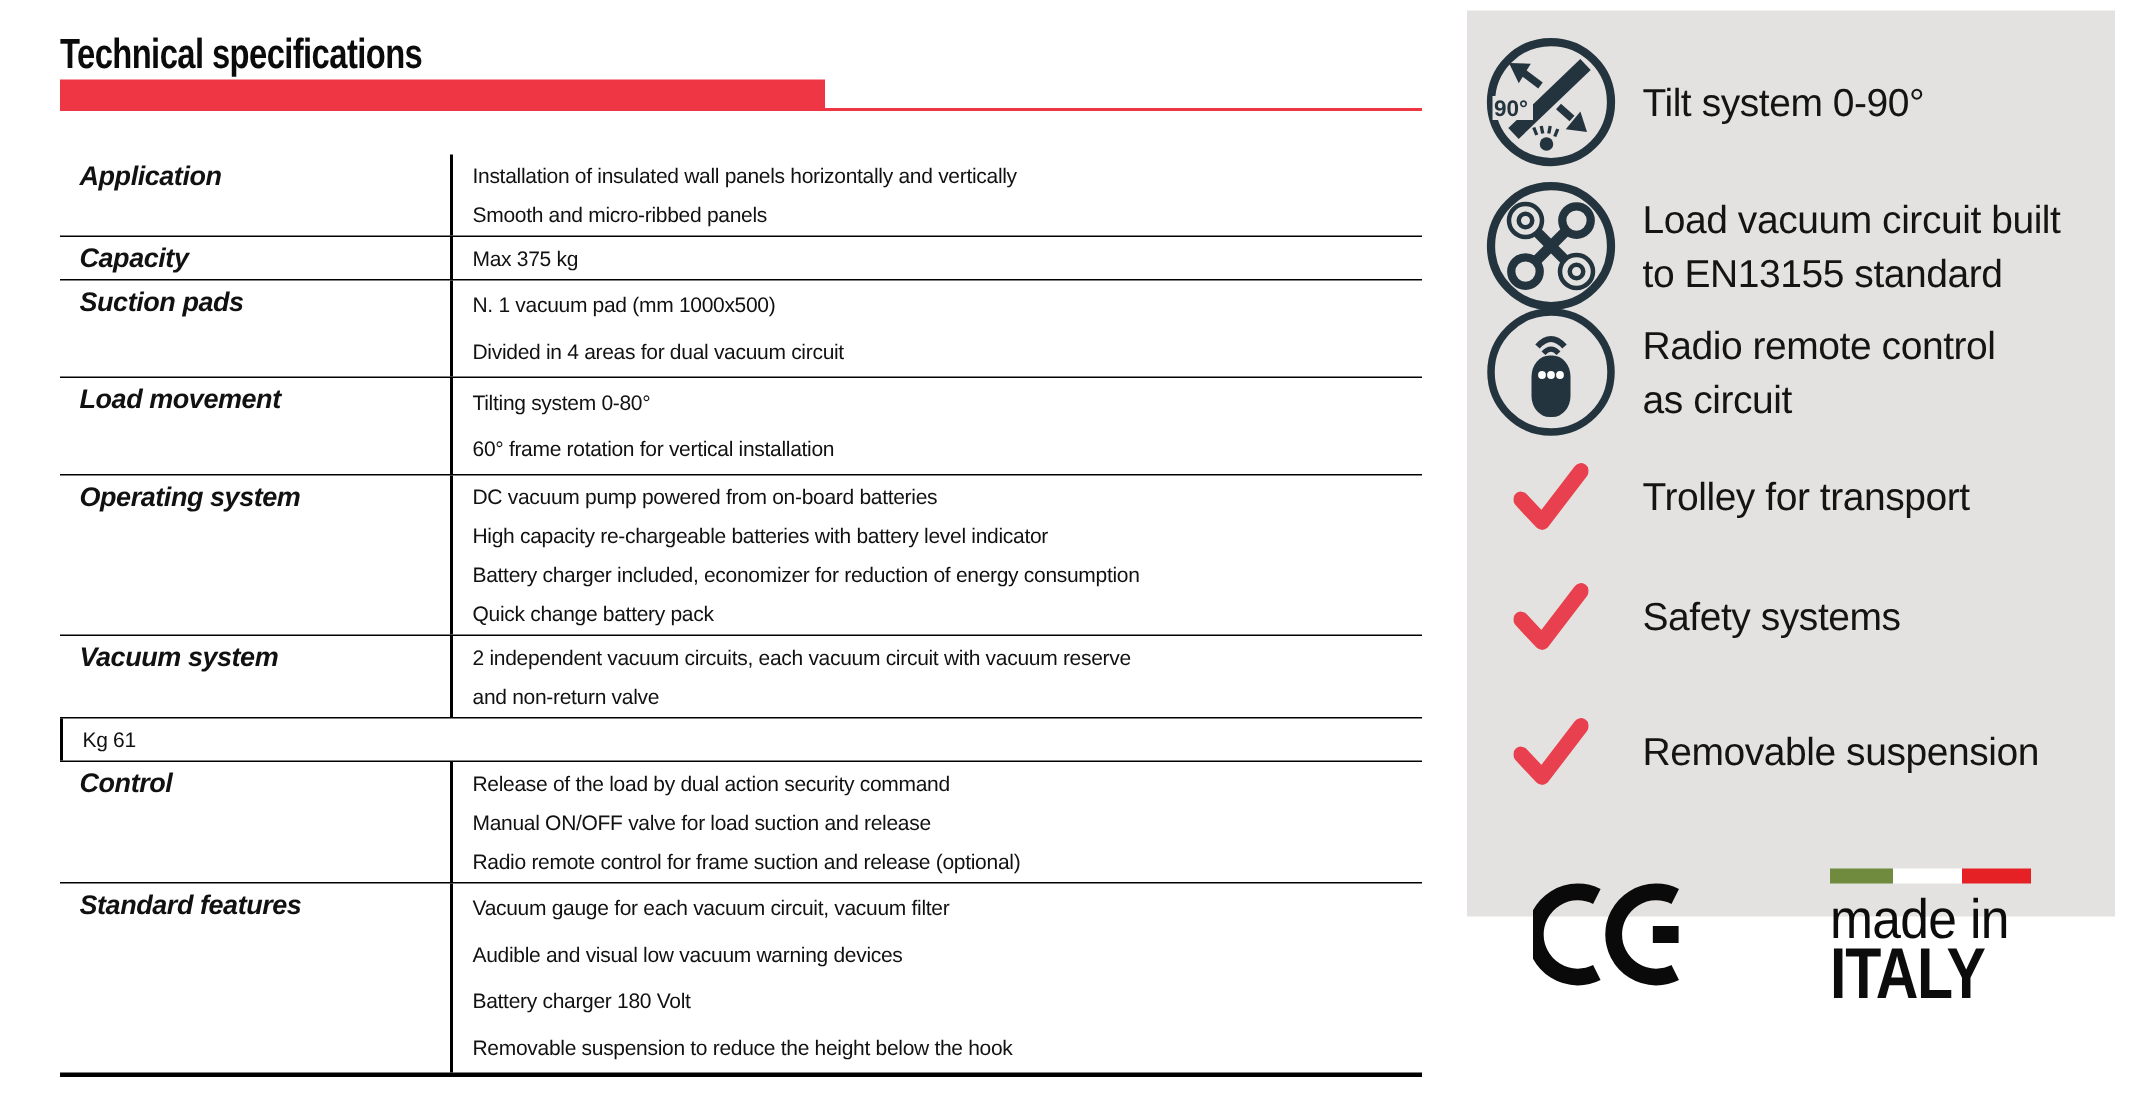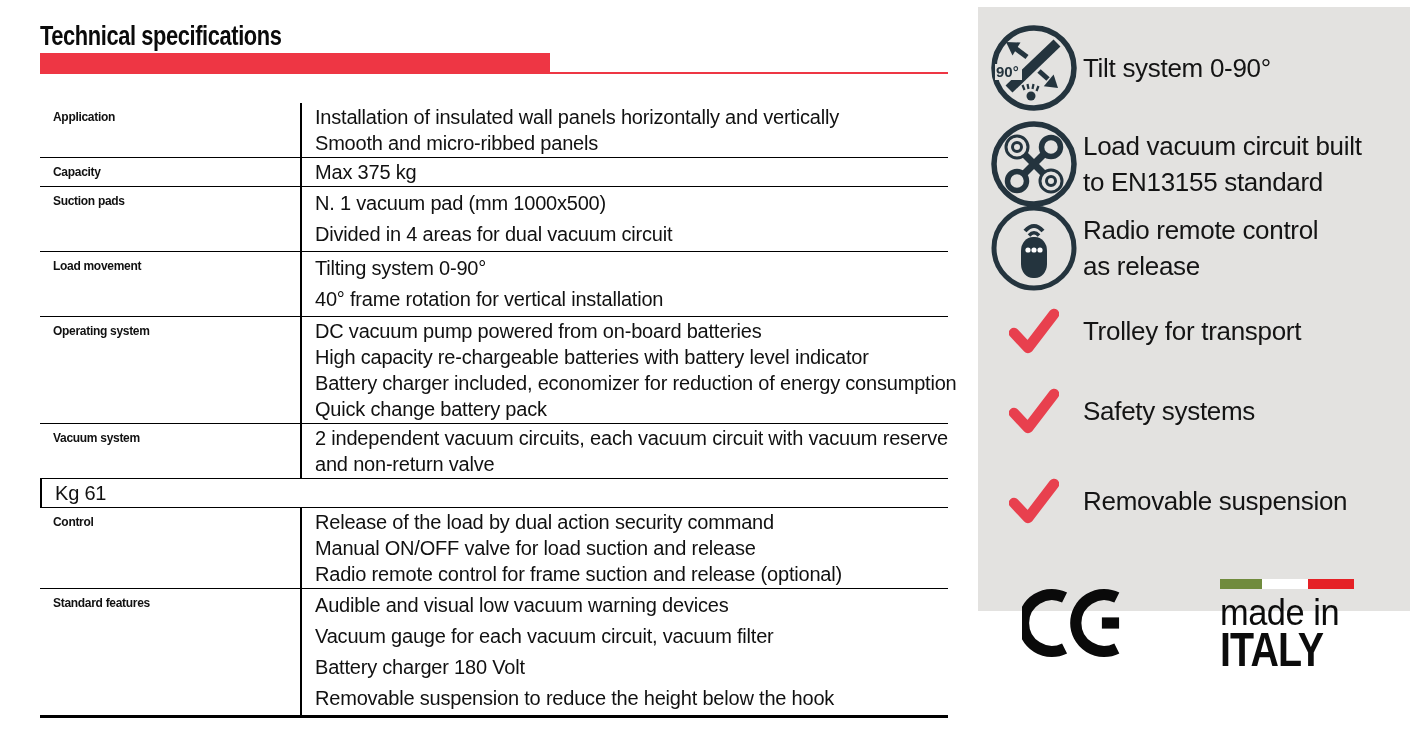--- a/index.html
+++ b/index.html
@@ -20,31 +20,31 @@
     transform:scaleX(0.78);transform-origin:0 0;
   }
   .redbar{position:absolute;left:40px;top:53px;width:908px;height:21px}
   .redbar .thin{position:absolute;left:0;bottom:0;width:100%;height:2.5px;background:var(--accent-red)}
   .redbar .thick{position:absolute;left:0;top:0;width:510px;height:21px;background:var(--accent-red)}
   
   .spec-table{position:absolute;left:40px;top:103px;width:908px;border-bottom:3px solid var(--table-line)}
   .trow{display:flex;border-top:1.5px solid var(--table-line)}
   .trow:first-child{border-top:none}
   .tlabel{
-    flex:0 0 260px;padding:1px 4px 1px 13px;font-weight:700;font-size:12px;
-    line-height:26px;letter-spacing:-0.3px;
-  }
-  .tvalue{flex:1;border-left:2px solid var(--table-line);padding:1px 6px 1px 13px;font-size:20px}
+    flex:0 0 260px;padding:1px 4px 1px 13px;font-weight:700;font-size:18px;
+    line-height:26px;letter-spacing:-0.3px;font-style:italic;
+  }
+  .tvalue{flex:1;border-left:2px solid var(--table-line);padding:1px 6px 1px 13px;font-size:14px}
   .vline{line-height:26px;letter-spacing:-0.2px;white-space:nowrap}
   .trow.spaced .vline{line-height:31px}
   
   .sidebar{position:absolute;left:978px;top:7px;width:432px;height:604px;background:var(--sidebar-bg)}
   .feature{position:absolute;left:12px;right:6px;display:flex;align-items:center}
   .icon-box{flex:0 0 88px;display:flex;align-items:center;justify-content:center}
-  .flabel{margin-left:5px;font-size:26px;line-height:36px;color:#141414;letter-spacing:-0.3px}
+  .flabel{margin-left:17px;font-size:26px;line-height:36px;color:#141414;letter-spacing:-0.3px}
   .feature:nth-child(1){top:15px;height:92px}
   .feature:nth-child(2){top:111px;height:92px}
   .feature:nth-child(3){top:195px;height:92px}
   .feature:nth-child(4){top:296px;height:56px}
   .feature:nth-child(5){top:376px;height:56px}
   .feature:nth-child(6){top:466px;height:56px}
   svg .stroke{stroke:var(--icon-dark);fill:none}
   svg .fill{fill:var(--icon-dark)}
   
   .ce{position:absolute;left:44px;top:578px}
@@ -86,22 +86,22 @@
       <div class="trow spaced">
         <div class="tlabel">Suction pads</div>
         <div class="tvalue">
           <div class="vline">N. 1 vacuum pad (mm 1000x500)</div>
           <div class="vline">Divided in 4 areas for dual vacuum circuit</div>
         </div>
       </div>
       <div class="trow spaced">
         <div class="tlabel">Load movement</div>
         <div class="tvalue">
-          <div class="vline">Tilting system 0-90°</div>
-          <div class="vline">40° frame rotation for vertical installation</div>
+          <div class="vline">Tilting system 0-80°</div>
+          <div class="vline">60° frame rotation for vertical installation</div>
         </div>
       </div>
       <div class="trow">
         <div class="tlabel">Operating system</div>
         <div class="tvalue">
           <div class="vline">DC vacuum pump powered from on-board batteries</div>
           <div class="vline">High capacity re-chargeable batteries with battery level indicator</div>
           <div class="vline">Battery charger included, economizer for reduction of energy consumption</div>
           <div class="vline">Quick change battery pack</div>
         </div>
@@ -122,22 +122,22 @@
         <div class="tlabel">Control</div>
         <div class="tvalue">
           <div class="vline">Release of the load by dual action security command</div>
           <div class="vline">Manual ON/OFF valve for load suction and release</div>
           <div class="vline">Radio remote control for frame suction and release (optional)</div>
         </div>
       </div>
       <div class="trow spaced">
         <div class="tlabel">Standard features</div>
         <div class="tvalue">
+          <div class="vline">Vacuum gauge for each vacuum circuit, vacuum filter</div>
           <div class="vline">Audible and visual low vacuum warning devices</div>
-          <div class="vline">Vacuum gauge for each vacuum circuit, vacuum filter</div>
           <div class="vline">Battery charger 180 Volt</div>
           <div class="vline">Removable suspension to reduce the height below the hook</div>
         </div>
       </div>
     </div>
 
   <aside class="sidebar">
     <div>
         <div class="feature">
           <div class="icon-box">
@@ -187,21 +187,21 @@
     <path class="stroke" d="M35,27 Q44,17 53,27" stroke-width="4"></path>
     <path class="stroke" d="M39,31.5 Q44,26 49,31.5" stroke-width="3.5"></path>
     <rect class="fill" x="31" y="33" width="26" height="41" rx="12" ry="14"></rect>
     <circle cx="38" cy="46" r="2.6" fill="#fff"></circle>
     <circle cx="44" cy="46" r="2.6" fill="#fff"></circle>
     <circle cx="50" cy="46" r="2.6" fill="#fff"></circle>
   </svg>
 </div>
           <div class="flabel">
             <div>Radio remote control</div>
-            <div>as release</div>
+            <div>as circuit</div>
           </div>
         </div>
         <div class="feature">
           <div class="icon-box">
   <svg width="50" height="50" viewBox="0 0 50 50">
     <path d="M5,27 L19,42 L45,8" fill="none" stroke="var(--check-red)" stroke-width="10.5" stroke-linecap="round" stroke-linejoin="round"></path>
   </svg>
 </div>
           <div class="flabel">
             <div>Trolley for transport</div>

